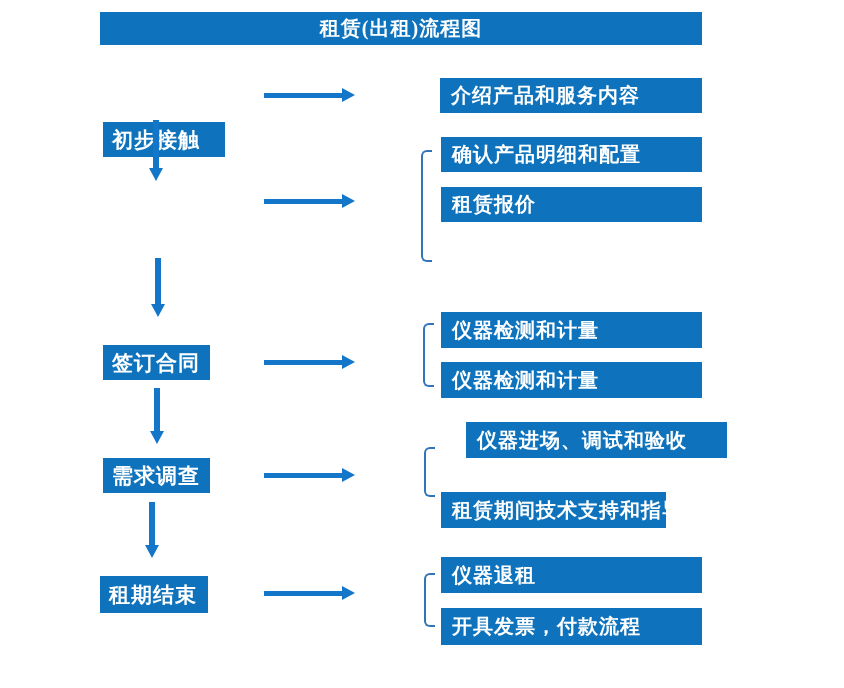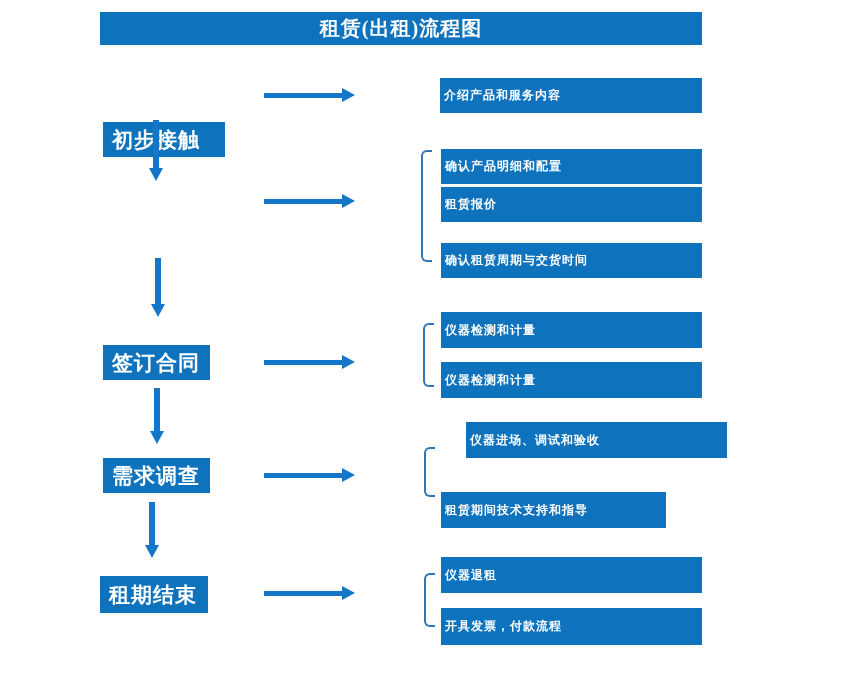--- a/index.html
+++ b/index.html
@@ -15,21 +15,21 @@
   .bluebox{
     position:absolute;
     background:var(--box,#0e73bc);
     color:var(--fg,#ffffff);
     display:flex;align-items:center;
     box-sizing:border-box;
     white-space:nowrap;
   }
   .title-bar{justify-content:center;font-size:20px;letter-spacing:1px;}
   .stepbox{font-size:21px;padding-left:9px;letter-spacing:1px;}
-  .detailbox{font-size:12px;padding-left:4px;letter-spacing:1px;}
+  .detailbox{font-size:20px;padding-left:11px;letter-spacing:1px;}
   
   .harrow{position:absolute;height:15px;}
   .hstem{position:absolute;left:0;top:5px;height:5px;right:12px;background:var(--arrow,#1376c9);}
   .hhead{position:absolute;right:0;top:0;width:0;height:0;
     border-top:7.5px solid transparent;border-bottom:7.5px solid transparent;
     border-left:13px solid var(--arrow,#1376c9);}
   
   .varrow{position:absolute;width:15px;}
   .vstem{position:absolute;left:4px;top:0;bottom:12px;width:6px;background:var(--arrow,#1376c9);}
   .vhead{position:absolute;left:0;bottom:0;width:0;height:0;
@@ -94,23 +94,22 @@
     <div class="hhead"></div>
   </div>
 
   <div class="bracket" style="left:421px;top:150px;height:112px;"></div>
   <div class="bracket" style="left:423px;top:323px;height:64px;"></div>
   <div class="bracket" style="left:424px;top:447px;height:50px;"></div>
   <div class="bracket" style="left:424px;top:573px;height:54px;"></div>
 
   <div class="bluebox detailbox" style="left:440px;top:78px;width:262px;height:35px;">介绍产品和服务内容</div>
 
-  <div class="bluebox detailbox" style="left:441px;top:137px;width:261px;height:35px;margin-top:12px;">确认产品明细和配置</div>
+  <div class="bluebox detailbox" style="left:441px;top:137px;width:261px;height:35px;">确认产品明细和配置</div>
   <div class="bluebox detailbox" style="left:441px;top:187px;width:261px;height:35px;">租赁报价</div>
-  <div class="bluebox detailbox" style="left:441px;top:243px;width:261px;height:35px;">确认租赁周期与交货时间</div>
 
   <div class="bluebox detailbox" style="left:441px;top:312px;width:261px;height:36px;">仪器检测和计量</div>
   <div class="bluebox detailbox" style="left:441px;top:362px;width:261px;height:36px;">仪器检测和计量</div>
 
   <div class="bluebox detailbox" style="left:441px;top:422px;width:261px;height:36px;margin-left:25px;">仪器进场、调试和验收</div>
   <div class="bluebox detailbox" style="left:441px;top:492px;width:225px;height:36px;">租赁期间技术支持和指导</div>
 
   <div class="bluebox detailbox" style="left:441px;top:557px;width:261px;height:36px;">仪器退租</div>
   <div class="bluebox detailbox" style="left:441px;top:608px;width:261px;height:37px;">开具发票，付款流程</div>
 

